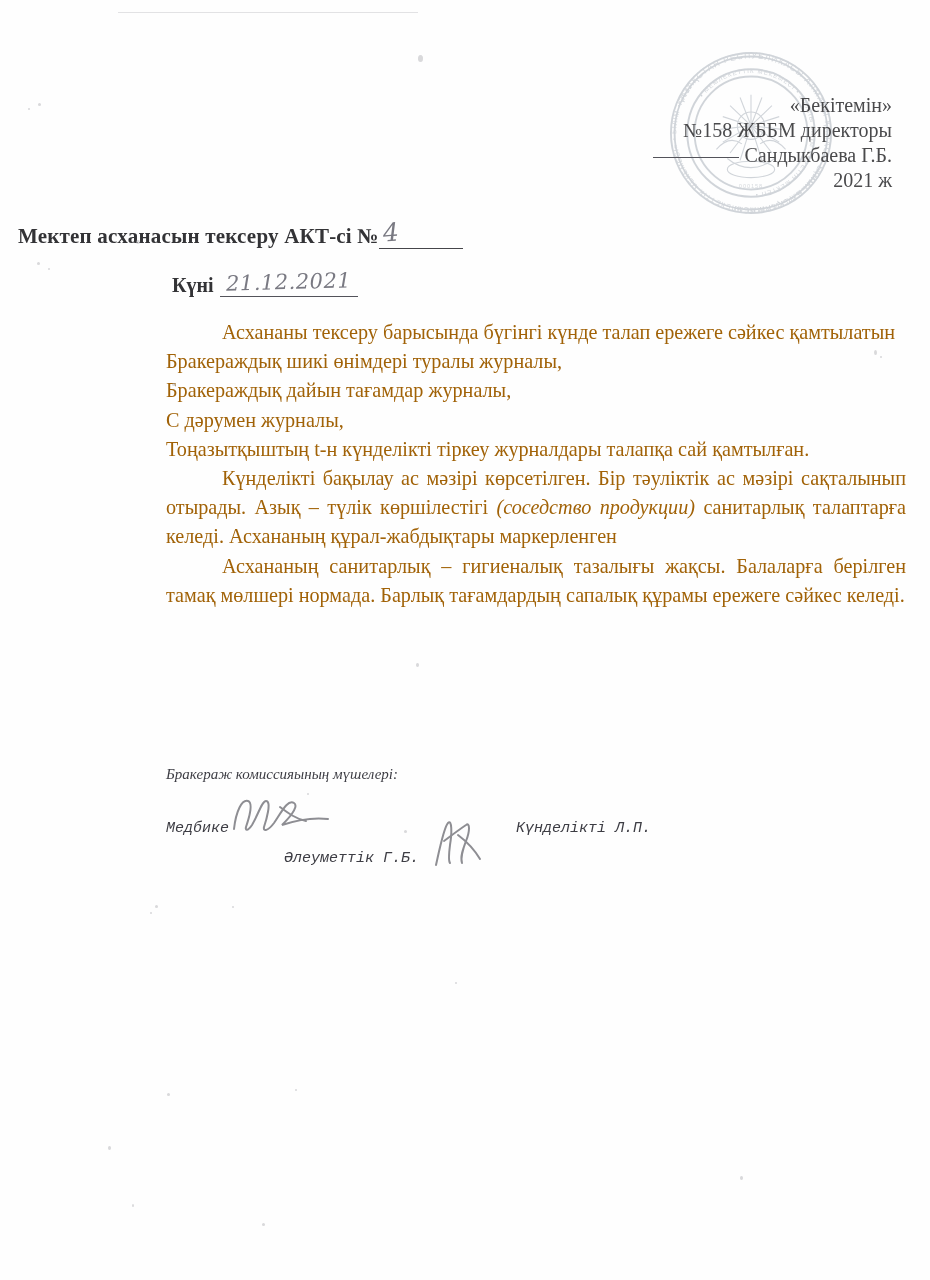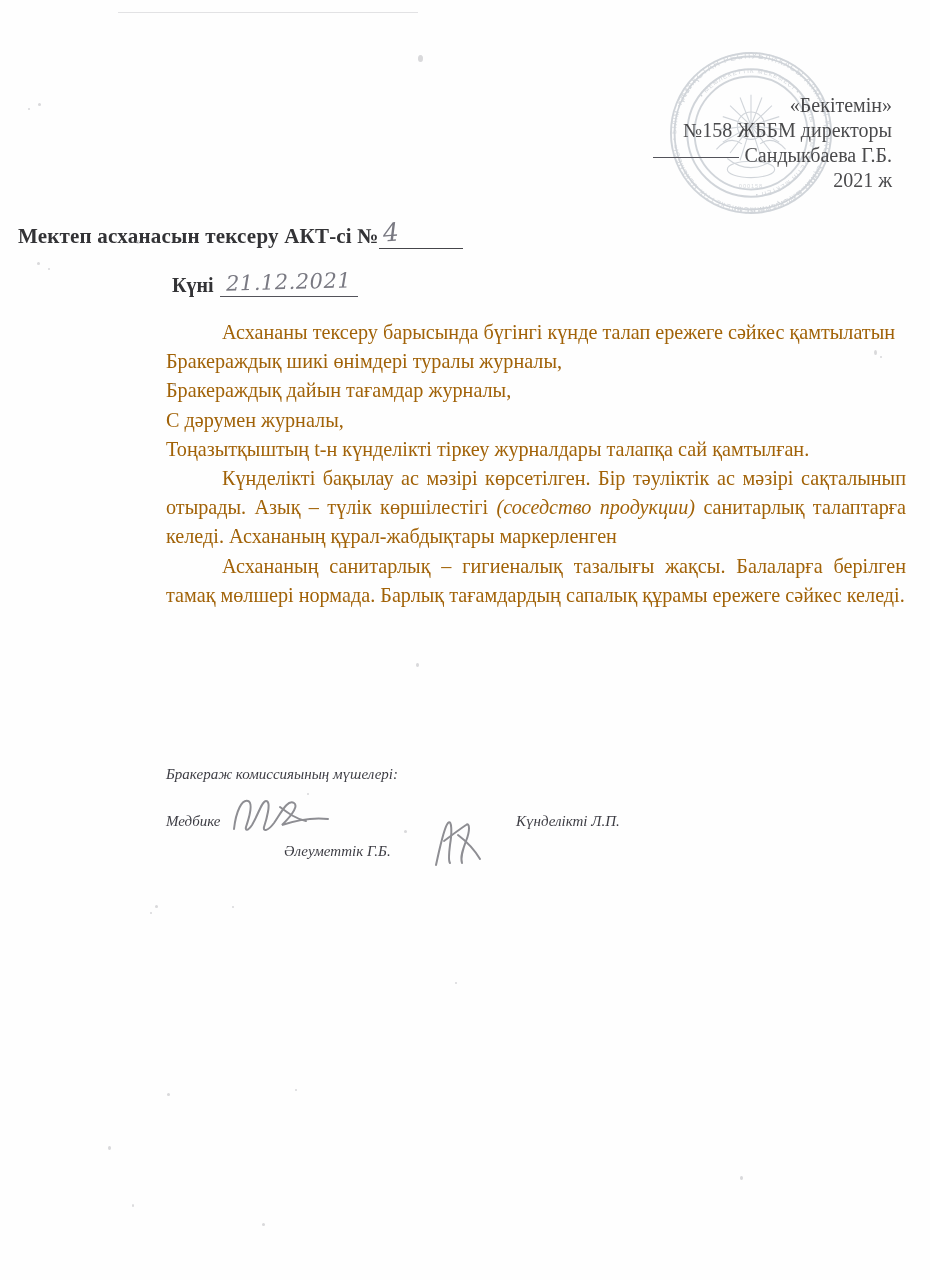--- a/index.html
+++ b/index.html
@@ -153,22 +153,23 @@
     top: 766px;
     width: 600px;
     font-style: italic;
     font-size: 15px;
     color: #3d3d44;
   }
   .sig-head { margin-bottom: 30px; }
   .sig-rows { position: relative; }
   .sig-row {
     display: flex;
-    align-items: flex-start;
+    align-items: center;
     height: 30px;
+    font-family: Liberation Mono, monospace;
   }
   .sig-role { width: 232px; }
   .sig-mark { width: 118px; position: relative; }
   .sig-name { }
 
   .scribble {
     position: absolute;
     pointer-events: none;
     opacity: .62;
   }

